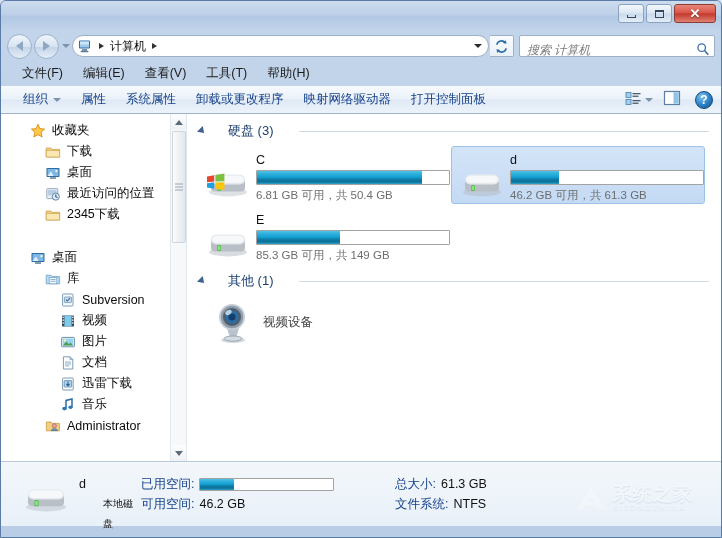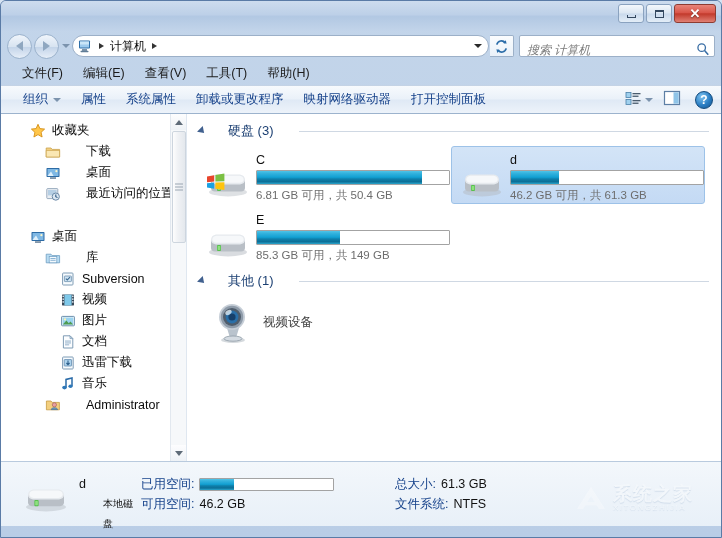--- a/index.html
+++ b/index.html
@@ -205,21 +205,21 @@
     height: 21px;
     font-size: 12.5px; color: #0a0a0a;
     cursor: pointer; white-space: nowrap;
   }
   .nav-ico {
     width: 17px; height: 16px; flex-shrink: 0;
     margin-right: 5px;
     position: relative;
   }
   .lvl0 { padding-left: 21px; }
-  .lvl1 { padding-left: 36px; gap: 19px; }
+  .lvl1 { padding-left: 36px; }
   .lvl2 { padding-left: 51px; }
   .nav-label { overflow: hidden; text-overflow: ellipsis; }
   
   #sb-scroll {
     position: absolute; top: 0; right: 0;
     width: 16px; height: 100%;
     background: #f6f8fa;
     border-left: 1px solid #e2e8ef;
   }
   .sb-arrow {
@@ -543,20 +543,29 @@
           <span class="nav-ico">
             <svg width="16" height="16" viewBox="0 0 16 16">
               <rect x="1.8" y="2.6" width="11" height="10" rx=".8" fill="#e9eef3" stroke="#8fa3b8" stroke-width=".9"></rect>
               <rect x="3" y="4" width="8.6" height="5.4" fill="#b6cfe4"></rect>
               <circle cx="10.8" cy="10.6" r="3.6" fill="#dbe7f2" stroke="#6b89a6" stroke-width="1"></circle>
               <path d="M10.8 8.4 L10.8 10.6 L12.5 11.6" stroke="#2e5a83" stroke-width="1.1" fill="none"></path>
             </svg>
           </span>
           <span class="nav-label">最近访问的位置</span>
         </div>
+        <div class="nav-item lvl1">
+          <span class="nav-ico">
+            <svg width="16" height="16" viewBox="0 0 16 16">
+              <path d="M1.2 4 L6 4 L7.2 5.4 L14.6 5.4 L14.6 13 L1.2 13 Z" fill="#f5d285" stroke="#c9a14a" stroke-width=".8"></path>
+              <path d="M1.2 6.4 L14.6 6.4 L14.6 13 L1.2 13 Z" fill="#fae7b3" stroke="#c9a14a" stroke-width=".7"></path>
+            </svg>
+          </span>
+          <span class="nav-label">2345下载</span>
+        </div>
       </div>
 
       <div style="height:22px"></div>
 
       <div class="nav-section" style="margin-top:0">
         <div class="nav-item lvl0">
           <span class="nav-ico">
             <svg width="16" height="16" viewBox="0 0 16 16">
               <rect x="1.5" y="3" width="13" height="9" rx=".8" fill="#2c6ba5"></rect>
               <rect x="2.5" y="4" width="11" height="7" fill="#7fb8e4"></rect>

